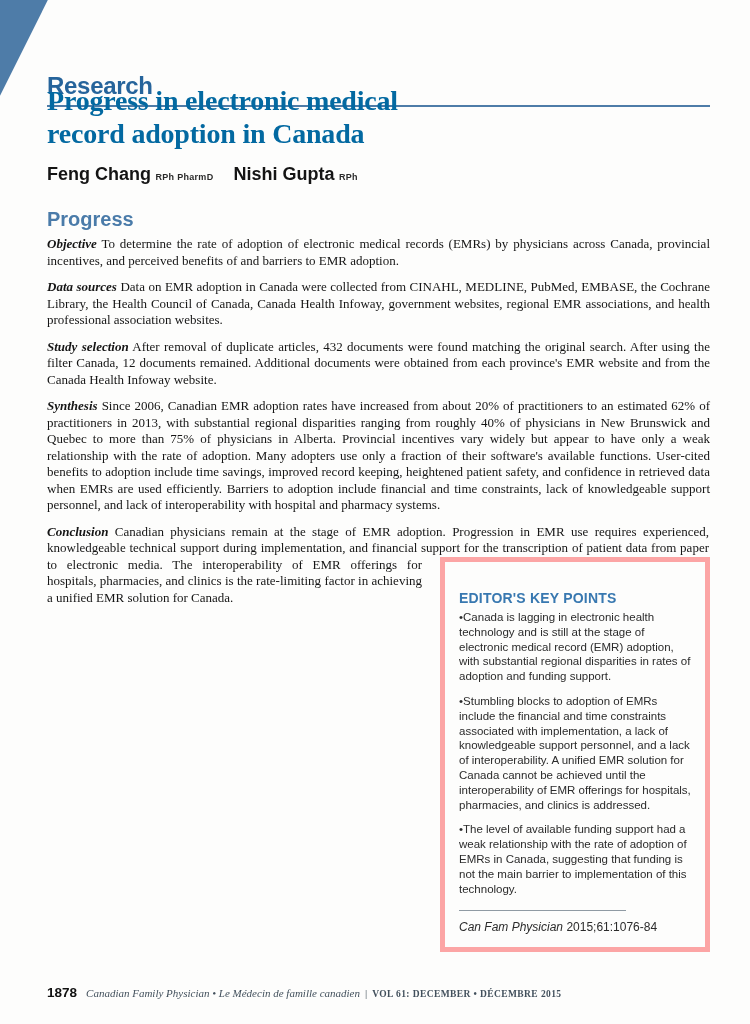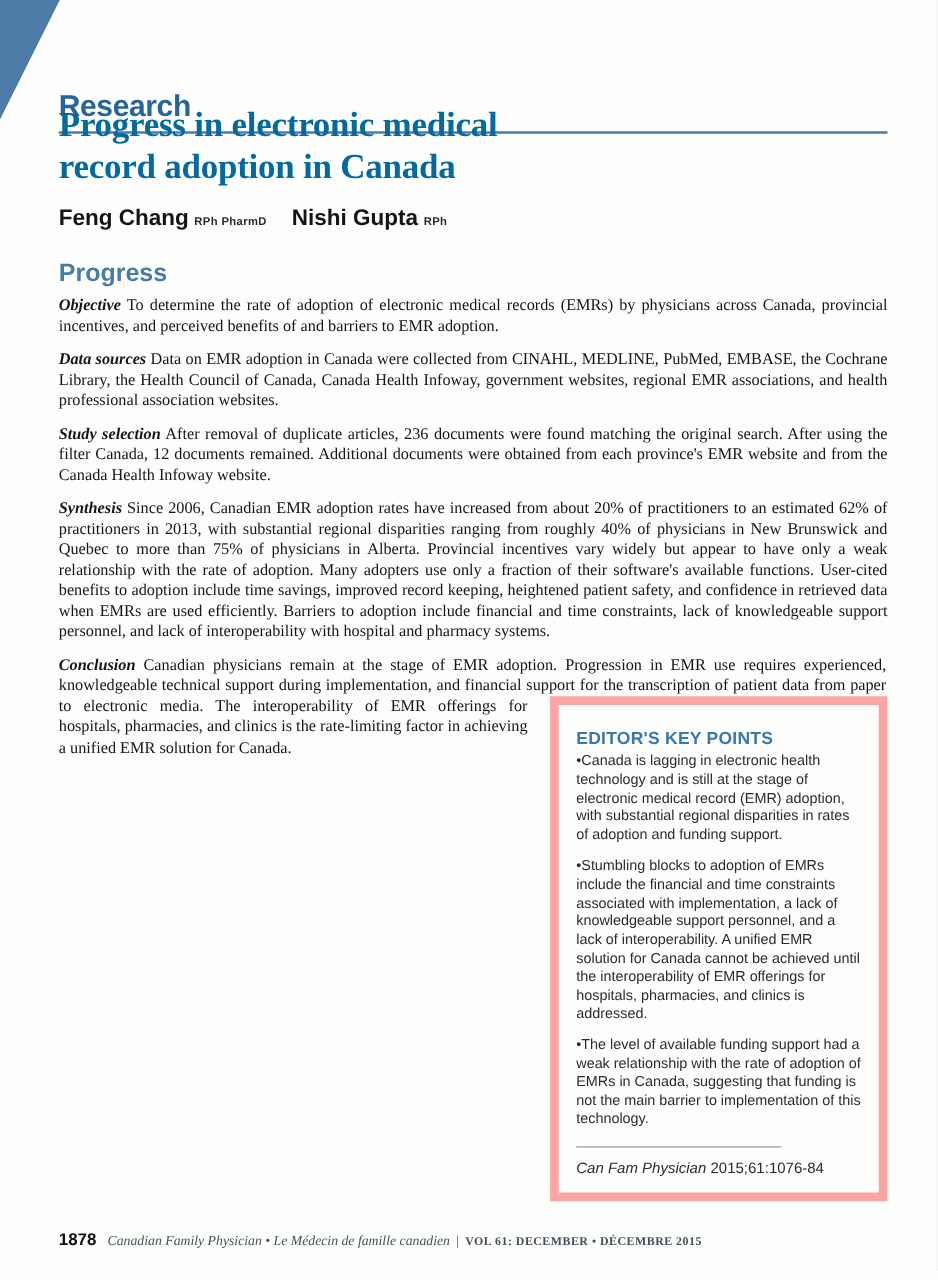--- a/index.html
+++ b/index.html
@@ -39,22 +39,22 @@
   .para {
     font-size:13px; line-height:16.5px; text-align:justify;
     margin-bottom:10px;
   }
   .sec-label { font-weight:bold; font-style:italic; }
 
   
   .kp-offset { float:right; width:1px; height:33px; }
   .keypoints {
     float:right; clear:right; width:270px;
-    border:7px solid #fca5a5; background:#fdfdfc;
-    padding:18px 14px 12px; margin:0 0 8px 18px;
+    border:5px solid #fca5a5; background:#fdfdfc;
+    padding:28px 14px 12px; margin:0 0 8px 18px;
     font-family:"Liberation Sans", sans-serif; text-align:left;
   }
   .kp-heading {
     color:#3878b0; font-weight:bold; font-size:14px;
     letter-spacing:0.2px; margin-bottom:4px;
   }
   .kp-bullet { font-size:11.5px; line-height:14.8px; color:#2b2b2b; margin-bottom:10px; }
   .kp-bullet::before { content:"\2022 "; }
   .kp-divider { border-top:1px solid #8f9aa3; width:72%; margin:14px 0 9px; }
   .kp-note { font-size:12px; line-height:15px; color:#2b2b2b; }
@@ -91,21 +91,21 @@
     <div class="authors">
       <span class="author"><span class="author-name">Feng Chang</span> <span class="author-cred">RPh PharmD</span></span><span class="author"><span class="author-name">Nishi Gupta</span> <span class="author-cred">RPh</span></span>
     </div>
 
     <h2 class="abstract-heading">Progress</h2>
 
     <div class="para"><span class="sec-label">Objective</span> <span>To determine the rate of adoption of electronic medical records (EMRs) by physicians across Canada, provincial incentives, and perceived benefits of and barriers to EMR adoption.</span></div>
 
     <div class="para"><span class="sec-label">Data sources</span> <span>Data on EMR adoption in Canada were collected from CINAHL, MEDLINE, PubMed, EMBASE, the Cochrane Library, the Health Council of Canada, Canada Health Infoway, government websites, regional EMR associations, and health professional association websites.</span></div>
 
-    <div class="para"><span class="sec-label">Study selection</span> <span>After removal of duplicate articles, 236 documents were found matching the original search. After using the filter Canada, 12 documents remained. Additional documents were obtained from each province's EMR website and from the Canada Health Infoway website.</span></div>
+    <div class="para"><span class="sec-label">Study selection</span> <span>After removal of duplicate articles, 432 documents were found matching the original search. After using the filter Canada, 12 documents remained. Additional documents were obtained from each province's EMR website and from the Canada Health Infoway website.</span></div>
 
     <div class="para"><span class="sec-label">Synthesis</span> <span>Since 2006, Canadian EMR adoption rates have increased from about 20% of practitioners to an estimated 62% of practitioners in 2013, with substantial regional disparities ranging from roughly 40% of physicians in New Brunswick and Quebec to more than 75% of physicians in Alberta. Provincial incentives vary widely but appear to have only a weak relationship with the rate of adoption. Many adopters use only a fraction of their software's available functions. User-cited benefits to adoption include time savings, improved record keeping, heightened patient safety, and confidence in retrieved data when EMRs are used efficiently. Barriers to adoption include financial and time constraints, lack of knowledgeable support personnel, and lack of interoperability with hospital and pharmacy systems.</span></div>
 
     <div class="para"><span class="kp-offset"></span><aside class="keypoints">
         <div class="kp-heading">EDITOR'S KEY POINTS</div>
         <p class="kp-bullet">Canada is lagging in electronic health technology and is still at the stage of electronic medical record (EMR) adoption, with substantial regional disparities in rates of adoption and funding support.</p>
         <p class="kp-bullet">Stumbling blocks to adoption of EMRs include the financial and time constraints associated with implementation, a lack of knowledgeable support personnel, and a lack of interoperability. A unified EMR solution for Canada cannot be achieved until the interoperability of EMR offerings for hospitals, pharmacies, and clinics is addressed.</p>
         <p class="kp-bullet">The level of available funding support had a weak relationship with the rate of adoption of EMRs in Canada, suggesting that funding is not the main barrier to implementation of this technology.</p>
         <div class="kp-divider"></div>
         <p class="kp-citation"><em>Can Fam Physician</em> <span>2015;61:1076-84</span></p>

